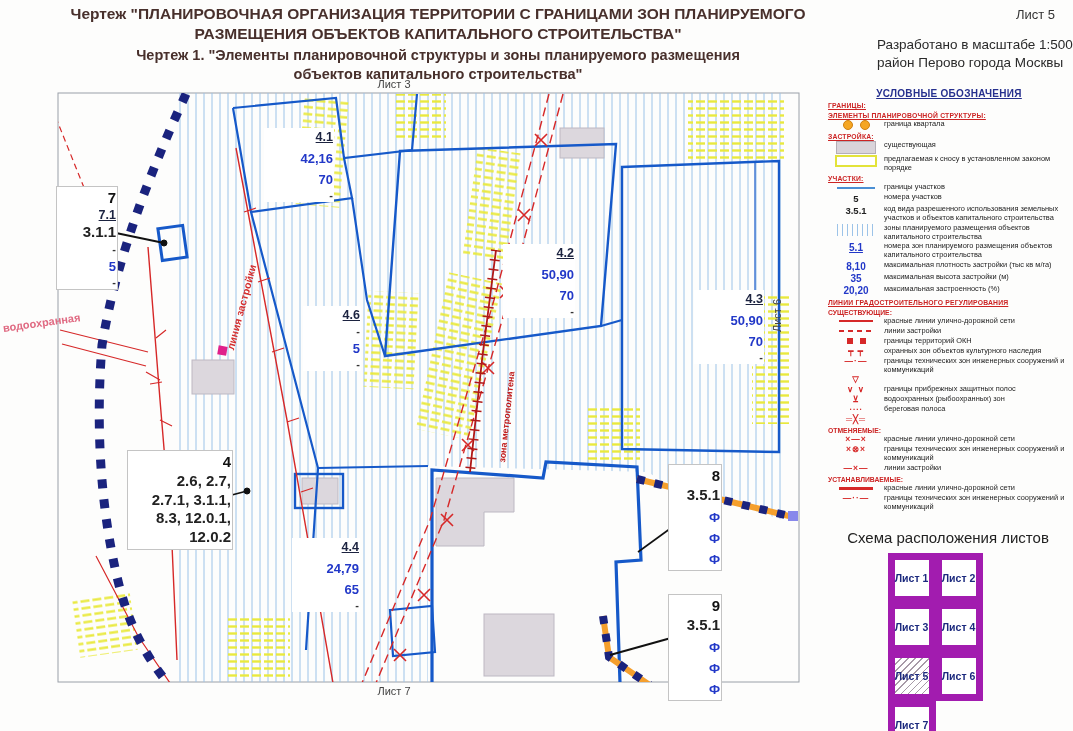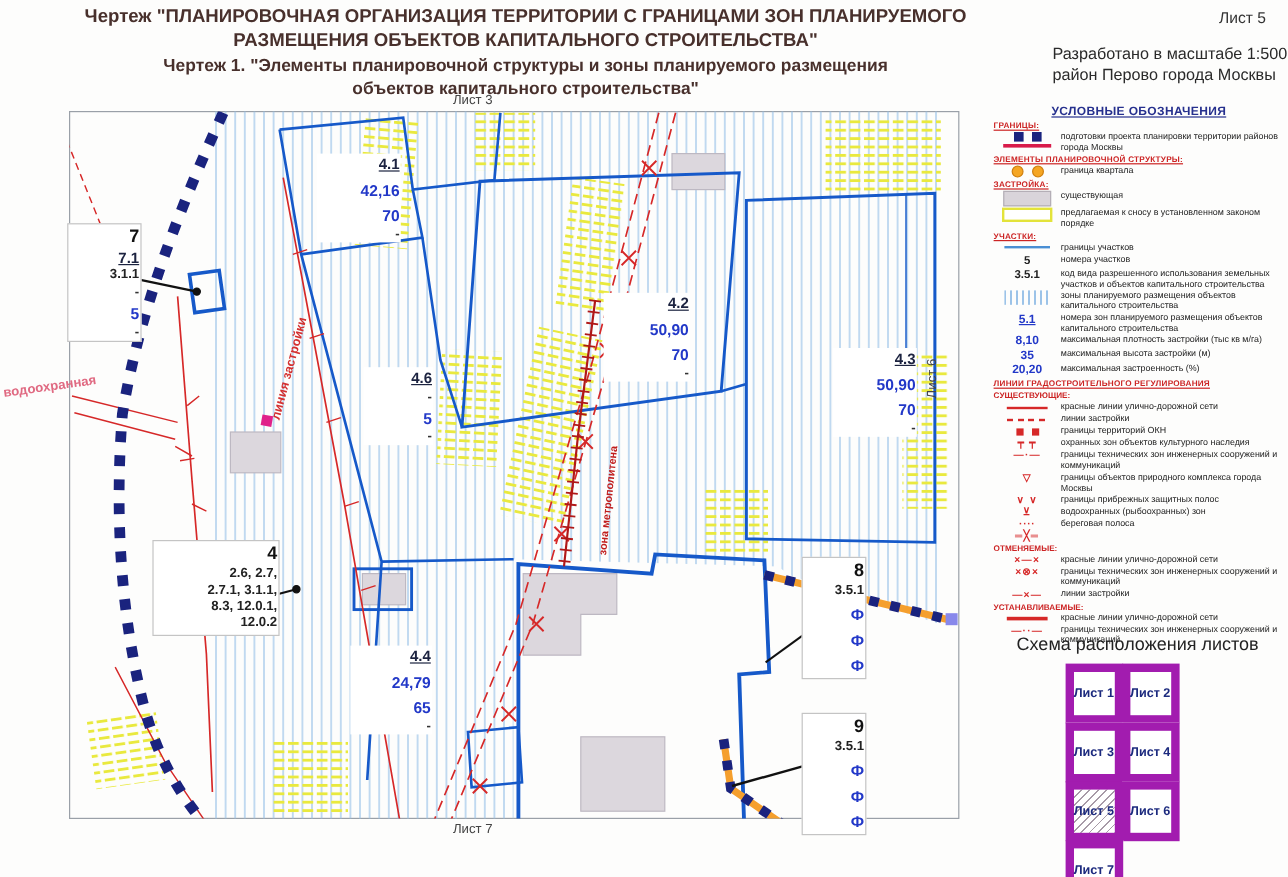--- a/index.html
+++ b/index.html
@@ -30,21 +30,21 @@
              color:#e06a82;font-size:11px;}
   .ann-metro{left:497px;top:462px;transform:rotate(-84deg);transform-origin:0 0;
              color:#c01c1c;font-size:9px;}
 
   
   .map-label{position:absolute;background:#fff;text-align:right;z-index:5;
              padding:2px 1px;line-height:1.25;}
   .map-label.boxed{border:1px solid #c4c4c4;}
   .ln-head{font-size:15px;font-weight:bold;color:#111;}
   .ln-code-u{font-size:12.5px;font-weight:bold;color:#1c2340;text-decoration:underline;}
-  .ln-code{font-size:11px;font-weight:bold;color:#222;}
+  .ln-code{font-size:15px;font-weight:bold;color:#222;}
   .ln-val{font-size:13px;font-weight:bold;color:#2238c8;margin-top:5px;}
   .ln-dash{font-size:11px;font-weight:bold;color:#333;line-height:9px;margin-top:3px;}
 
   
   .legend{position:absolute;left:828px;top:88px;width:242px;z-index:5;}
   .legend-heading{font-size:10px;font-weight:bold;color:#26308e;text-decoration:underline;
                   text-align:center;margin-bottom:3px;letter-spacing:.3px;}
   .lgroup-heading{font-size:6.8px;font-weight:bold;color:#cc2424;text-decoration:underline;
                   margin:3px 0 1px;letter-spacing:.2px;}
   .lsub-heading{font-size:6.8px;font-weight:bold;color:#cc2424;margin:3px 0 1px;}
@@ -270,32 +270,20 @@
         <div class="ln-val">Ф</div>
         <div class="ln-val">Ф</div>
         <div class="ln-val">Ф</div>
       </div>
     </div>
 
   <div class="legend">
     <div class="legend-heading">УСЛОВНЫЕ ОБОЗНАЧЕНИЯ</div>
     <div>
         <div class="lgroup-heading">ГРАНИЦЫ:</div>
-        <div class="litem">
-          <span class="lsym">
-            <span class="stack">
-              <span class="row">
-                <i class="sqn"></i>
-                <i class="sqn"></i>
-              </span>
-              <i class="redbar"></i>
-            </span>
-          </span>
-          <span class="ltext">подготовки проекта планировки территории районов города Москвы</span>
-        </div>
         <div class="lgroup-heading">ЭЛЕМЕНТЫ ПЛАНИРОВОЧНОЙ СТРУКТУРЫ:</div>
         <div class="litem">
           <span class="lsym">
             <span class="row">
               <i class="ocirc"></i>
               <i class="ocirc"></i>
             </span>
           </span>
           <span class="ltext">граница квартала</span>
         </div>
@@ -393,21 +381,20 @@
         <div class="litem">
           <span class="lsym">
             <span class="rglyph">—·—</span>
           </span>
           <span class="ltext">границы технических зон инженерных сооружений и коммуникаций</span>
         </div>
         <div class="litem">
           <span class="lsym">
             <span class="rglyph">▽</span>
           </span>
-          <span class="ltext">границы объектов природного комплекса города Москвы</span>
         </div>
         <div class="litem">
           <span class="lsym">
             <span class="rglyph">∨ ∨</span>
           </span>
           <span class="ltext">границы прибрежных защитных полос</span>
         </div>
         <div class="litem">
           <span class="lsym">
             <span class="rglyph">⊻</span>

